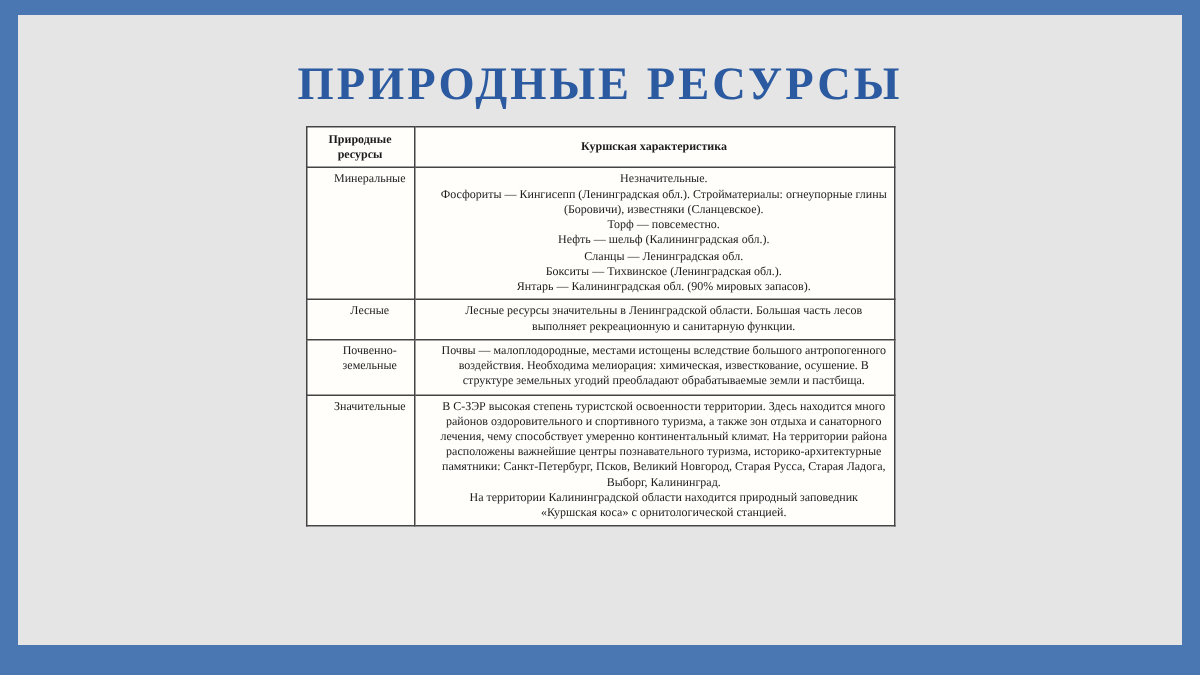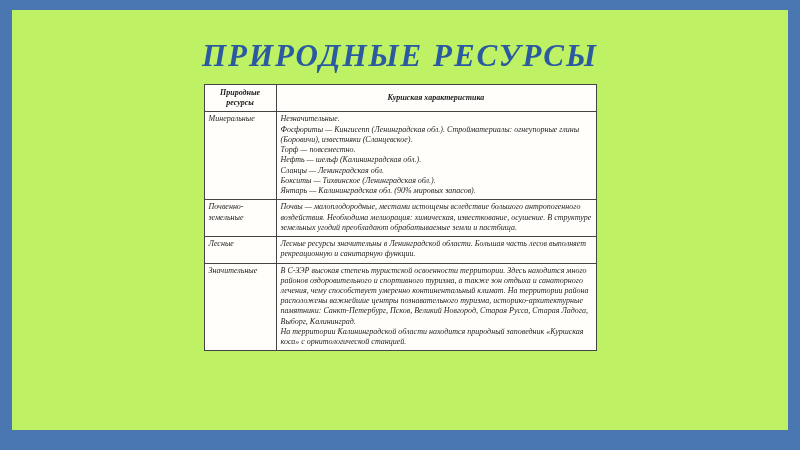--- a/index.html
+++ b/index.html
@@ -12,22 +12,21 @@
   body {
     background: #4a77b2;
     font-family: "Liberation Serif", serif;
   }
   .slide {
     position: absolute;
     left: 12px;
     top: 10px;
     width: 776px;
     height: 420px;
-    background: #bef264;
-    font-style: italic;
+    background: #e5e5e5;
   }
   .slide-title {
     margin-top: 28px;
     text-align: center;
     color: #2b5aa0;
     font-family: "Liberation Serif", serif;
     font-weight: bold;
     font-size: 31px;
     letter-spacing: 2px;
   }
@@ -42,23 +41,23 @@
     width: 392px;
     background: #fffefb;
     font-family: "Liberation Serif", serif;
     font-size: 8px;
     line-height: 1.28;
     color: #1c1c1c;
   }
   table.res-table th,
   table.res-table td {
     border: 1px solid #444;
-    padding: 2px 4px 3px 4px;
+    padding: 2px 4px 3px 17px;
     vertical-align: top;
-    text-align: left;
+    text-align: center;
   }
   table.res-table th {
     text-align: center;
     vertical-align: middle;
     font-weight: bold;
     font-size: 8px;
     padding: 3px 2px;
   }
   .col-resource { width: 72px; }
   .col-char { width: 320px; }
@@ -88,26 +87,26 @@
           <td class="res-cell">Минеральные</td>
           <td class="char-cell">Незначительные.
 Фосфориты — Кингисепп (Ленинградская обл.). Стройматериалы: огнеупорные глины (Боровичи), известняки (Сланцевское).
 Торф — повсеместно.
 Нефть — шельф (Калининградская обл.).
 Сланцы — Ленинградская обл.
 Бокситы — Тихвинское (Ленинградская обл.).
 Янтарь — Калининградская обл. (90% мировых запасов).</td>
         </tr>
         <tr>
+          <td class="res-cell">Лесные</td>
+          <td class="char-cell">Лесные ресурсы значительны в Ленинградской области. Большая часть лесов выполняет рекреационную и санитарную функции.</td>
+        </tr>
+        <tr>
           <td class="res-cell">Почвенно-земельные</td>
           <td class="char-cell">Почвы — малоплодородные, местами истощены вследствие большого антропогенного воздействия. Необходима мелиорация: химическая, известкование, осушение. В структуре земельных угодий преобладают обрабатываемые земли и пастбища.</td>
-        </tr>
-        <tr>
-          <td class="res-cell">Лесные</td>
-          <td class="char-cell">Лесные ресурсы значительны в Ленинградской области. Большая часть лесов выполняет рекреационную и санитарную функции.</td>
         </tr>
         <tr>
           <td class="res-cell">Значительные</td>
           <td class="char-cell">В С-ЗЭР высокая степень туристской освоенности территории. Здесь находится много районов оздоровительного и спортивного туризма, а также зон отдыха и санаторного лечения, чему способствует умеренно континентальный климат. На территории района расположены важнейшие центры познавательного туризма, историко-архитектурные памятники: Санкт-Петербург, Псков, Великий Новгород, Старая Русса, Старая Ладога, Выборг, Калининград.
 На территории Калининградской области находится природный заповедник «Куршская коса» с орнитологической станцией.</td>
         </tr>
       </tbody>
     </table>
   </div>
 </div>

